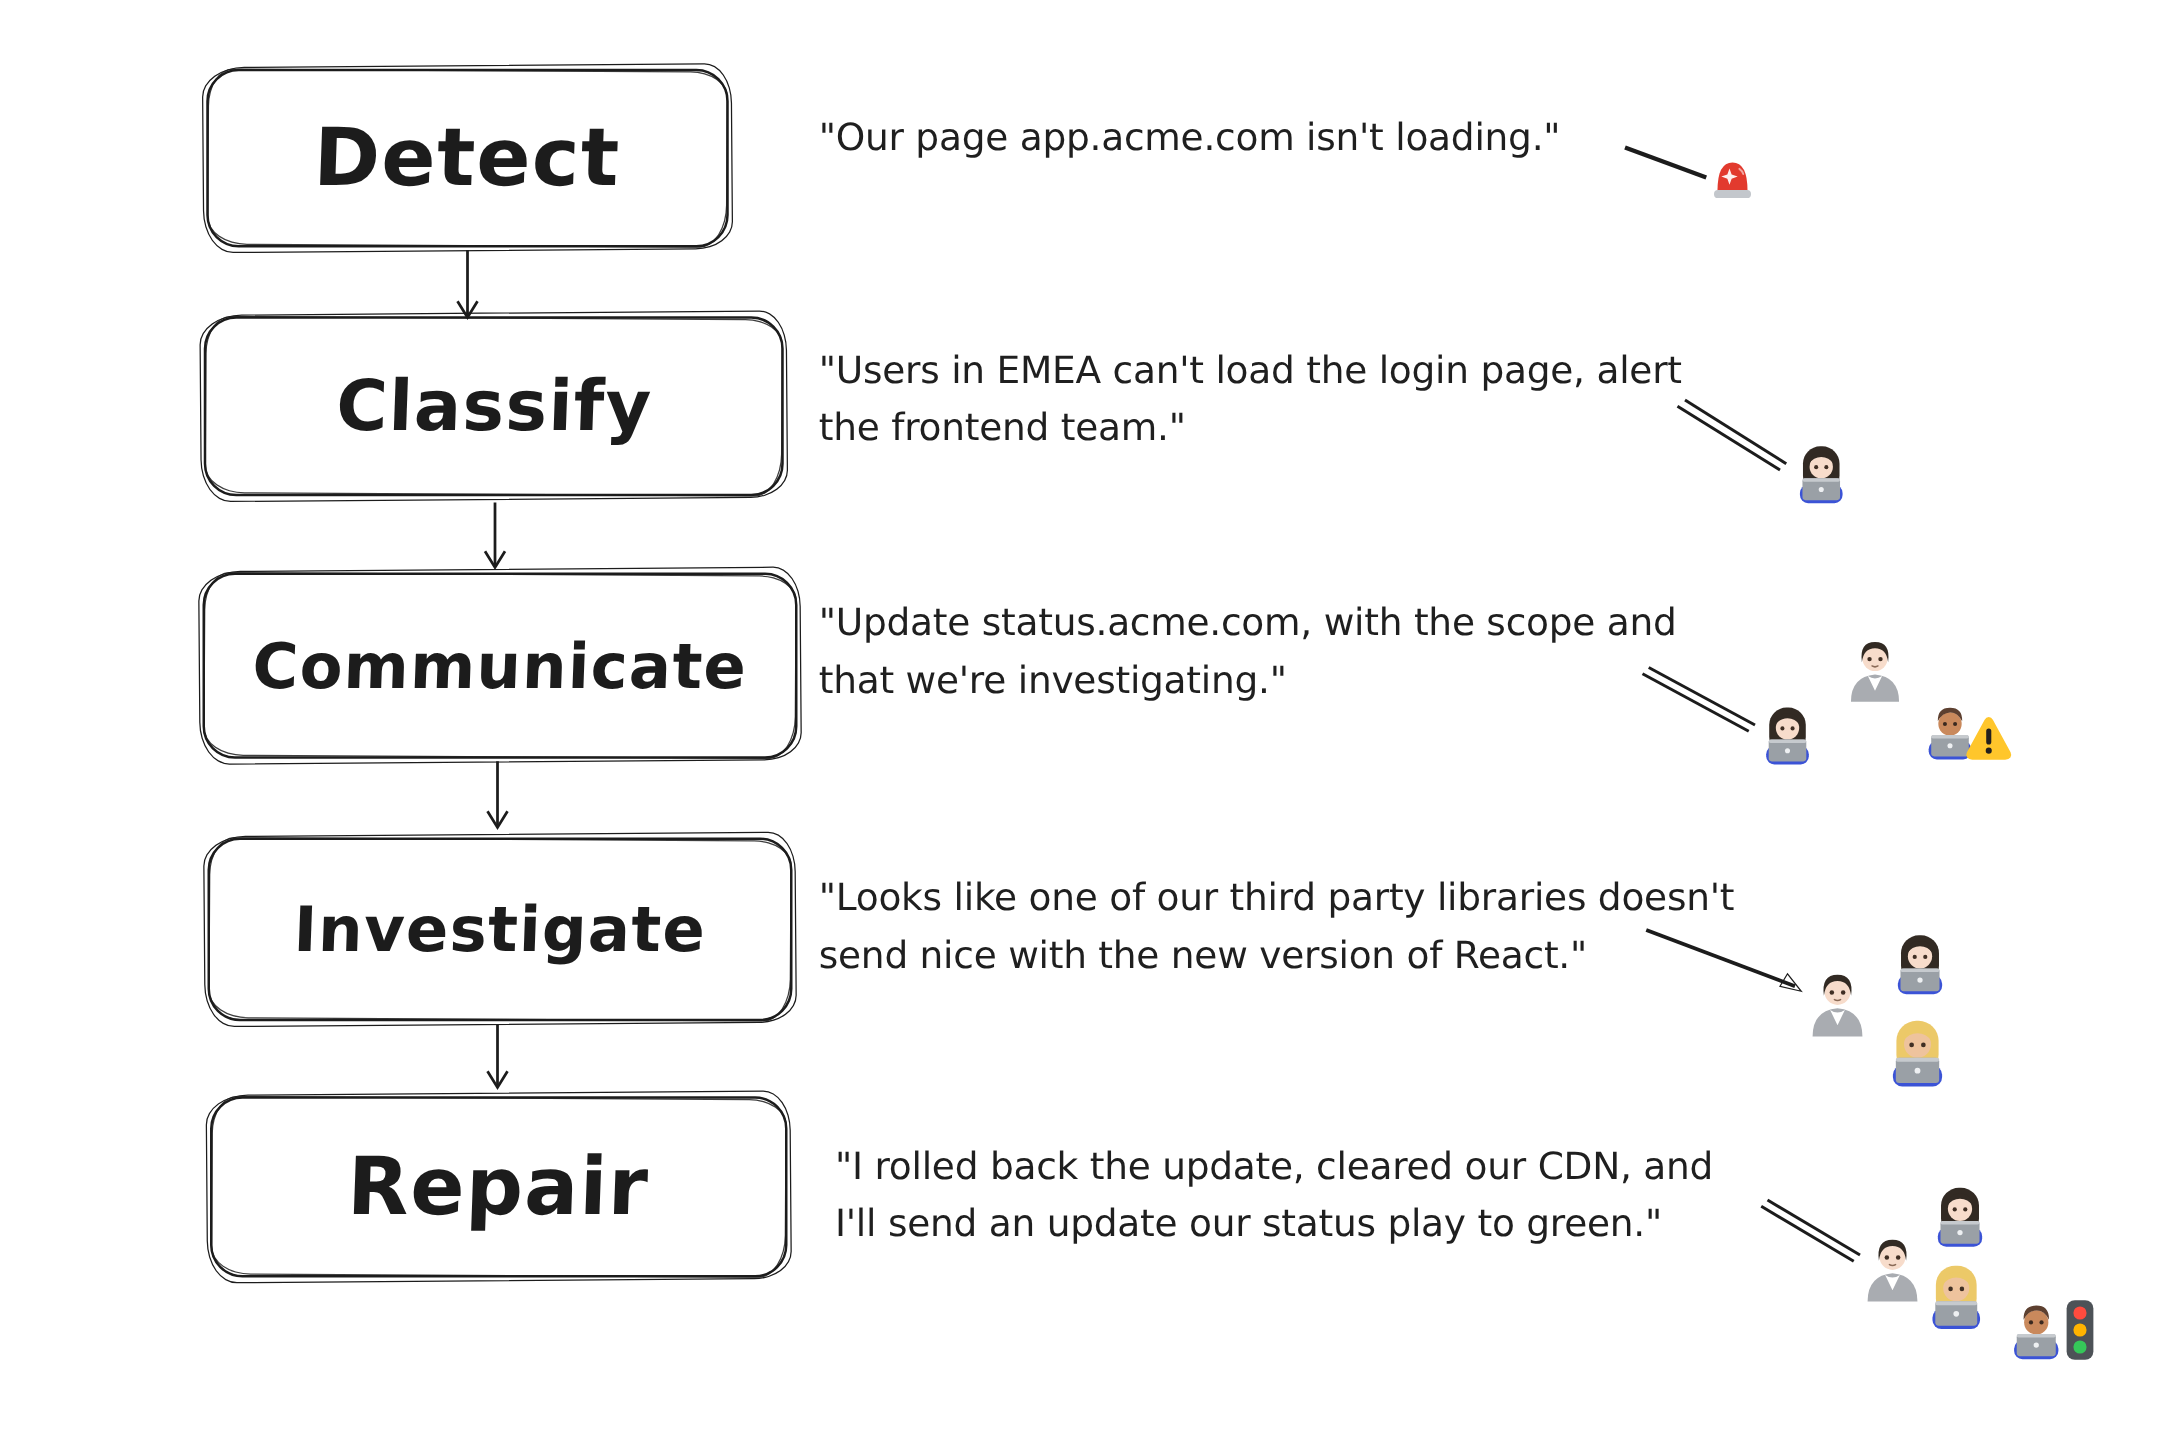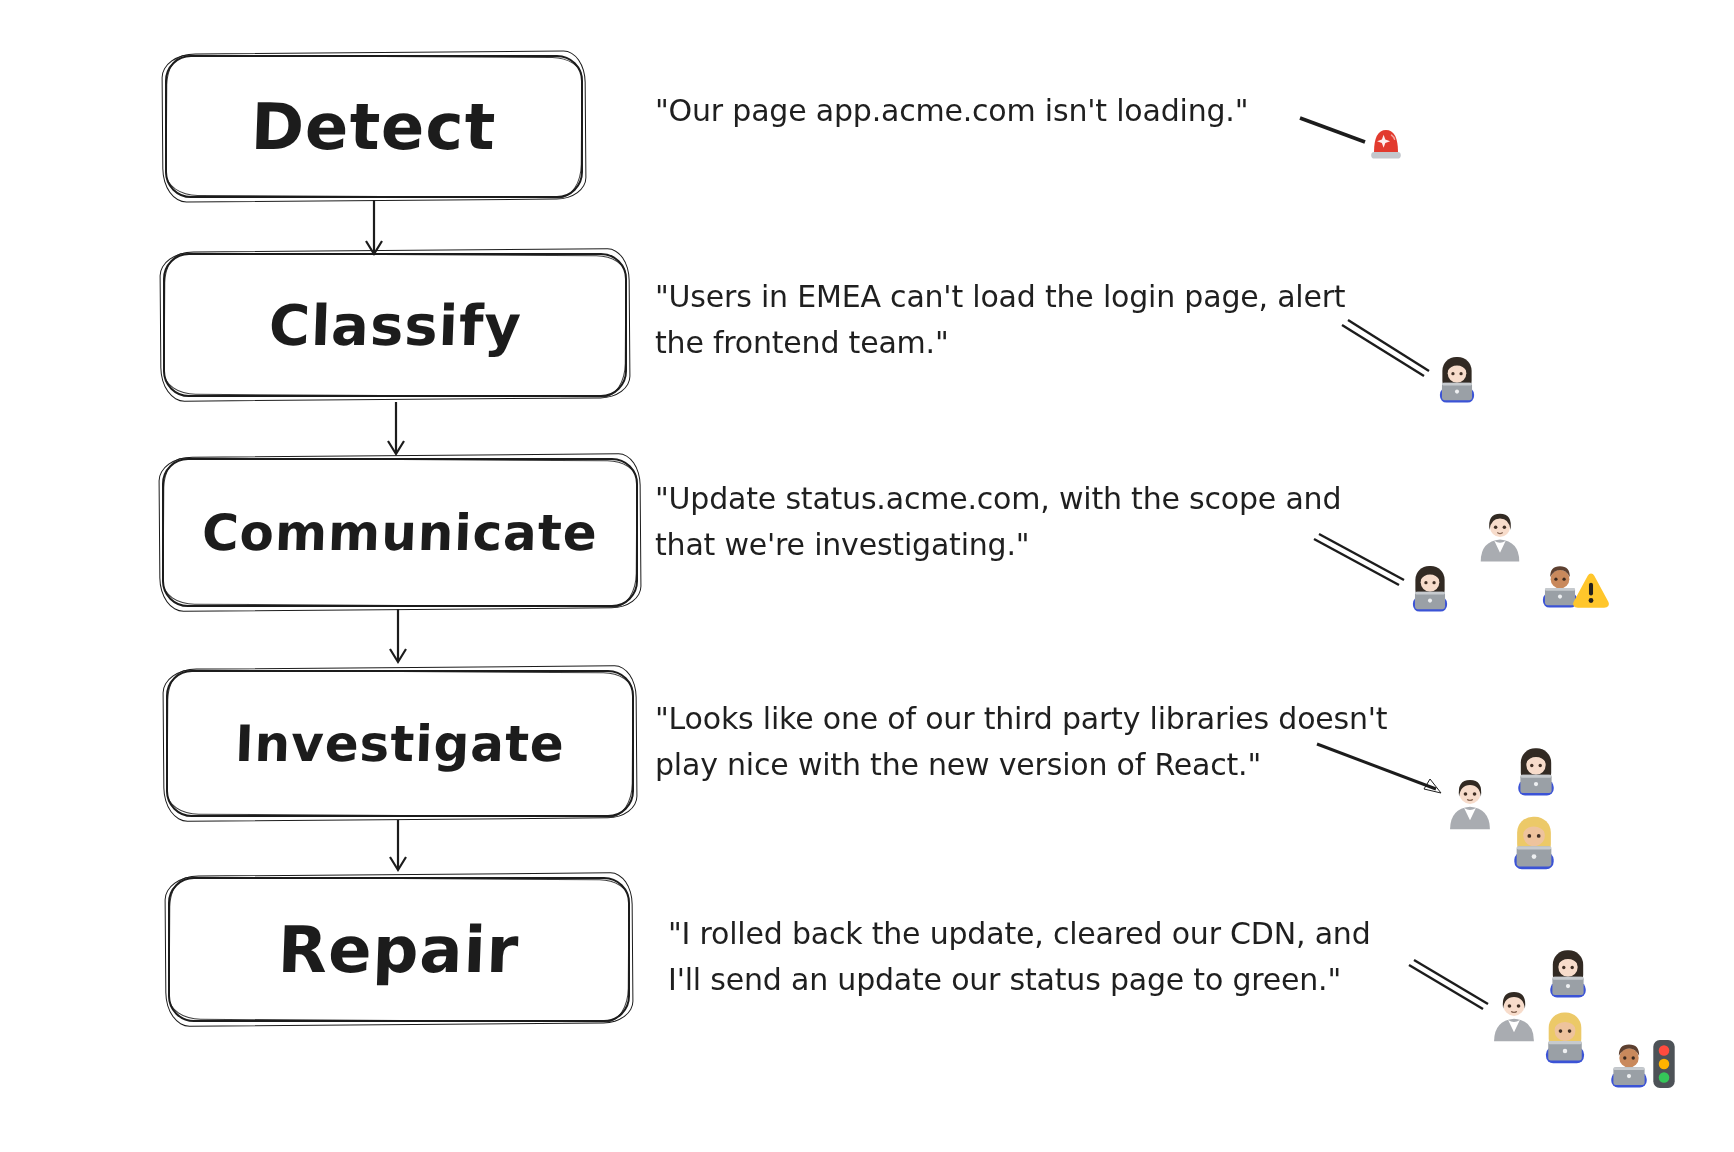--- a/index.html
+++ b/index.html
@@ -123,25 +123,25 @@
   <div class="quote" style="left:655px;top:274px">
     <div class="qline">"Users in EMEA can't load the login page, alert</div>
     <div class="qline">the frontend team."</div>
   </div>
   <div class="quote" style="left:655px;top:476px">
     <div class="qline">"Update status.acme.com, with the scope and</div>
     <div class="qline">that we're investigating."</div>
   </div>
   <div class="quote" style="left:655px;top:696px">
     <div class="qline">"Looks like one of our third party libraries doesn't</div>
-    <div class="qline">play nice with the new version of React."</div>
+    <div class="qline">send nice with the new version of React."</div>
   </div>
   <div class="quote" style="left:668px;top:911px">
     <div class="qline">"I rolled back the update, cleared our CDN, and</div>
-    <div class="qline">I'll send an update our status page to green."</div>
+    <div class="qline">I'll send an update our status play to green."</div>
   </div>
 
   <svg class="overlay">
 
     <g stroke-width="2.2">
       <line x1="374" y1="200" x2="374" y2="252"></line>
       <polyline points="366,241 374,254 382,241"></polyline>
     </g>
     <g stroke-width="2.2">
       <line x1="396" y1="402" x2="396" y2="452"></line>

